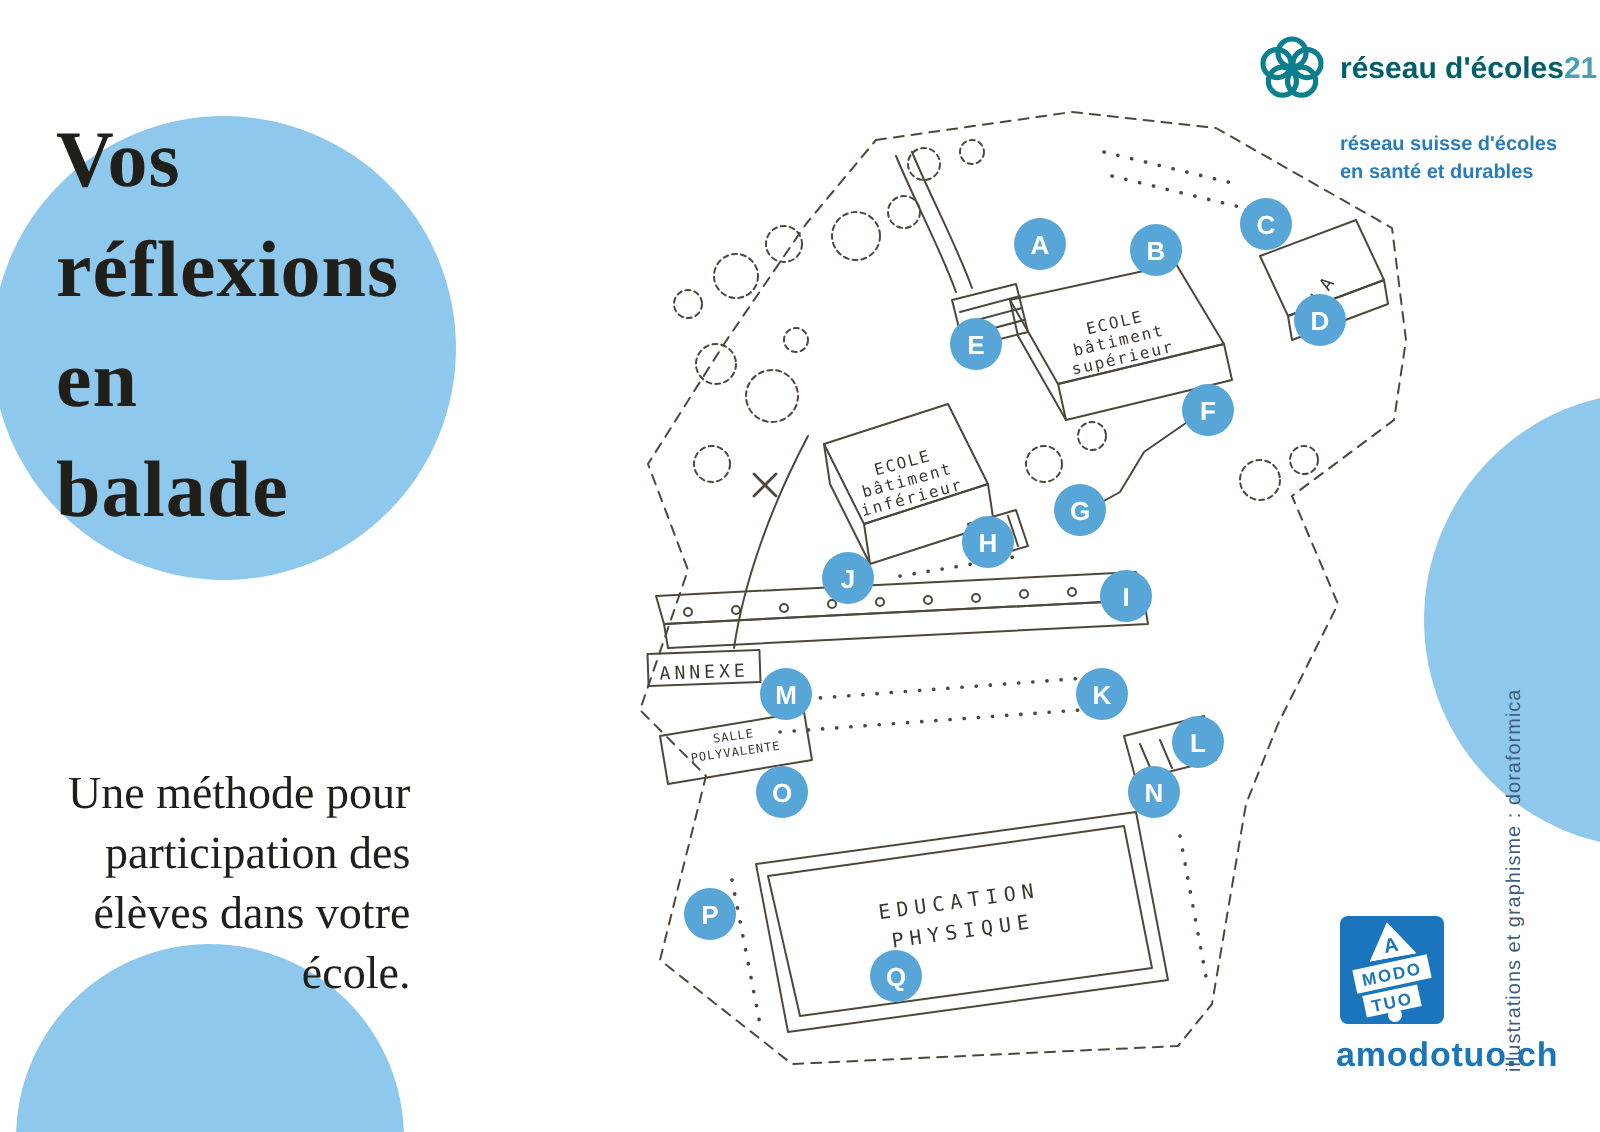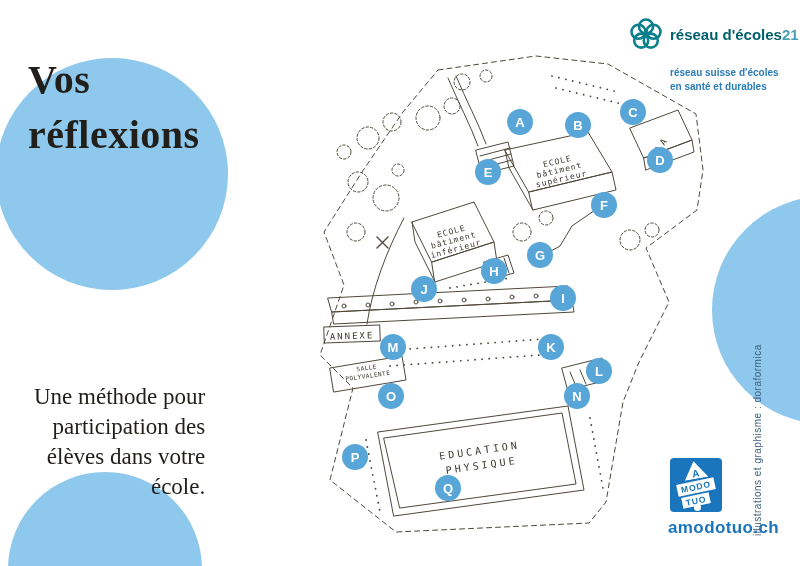--- a/index.html
+++ b/index.html
@@ -76,20 +76,22 @@
 
 <div class="poster">
 
   <div class="circle c1"></div>
   <div class="circle c2"></div>
   <div class="circle c3"></div>
 
   <div class="title">
     <div>Vos</div>
     <div>réflexions</div>
+    <div>en</div>
+    <div>balade</div>
   </div>
 
   <div class="intro">
     <div>Une méthode pour</div>
     <div>participation des</div>
     <div>élèves dans votre</div>
     <div>école.</div>
   </div>
 
   <div class="netlogo">

